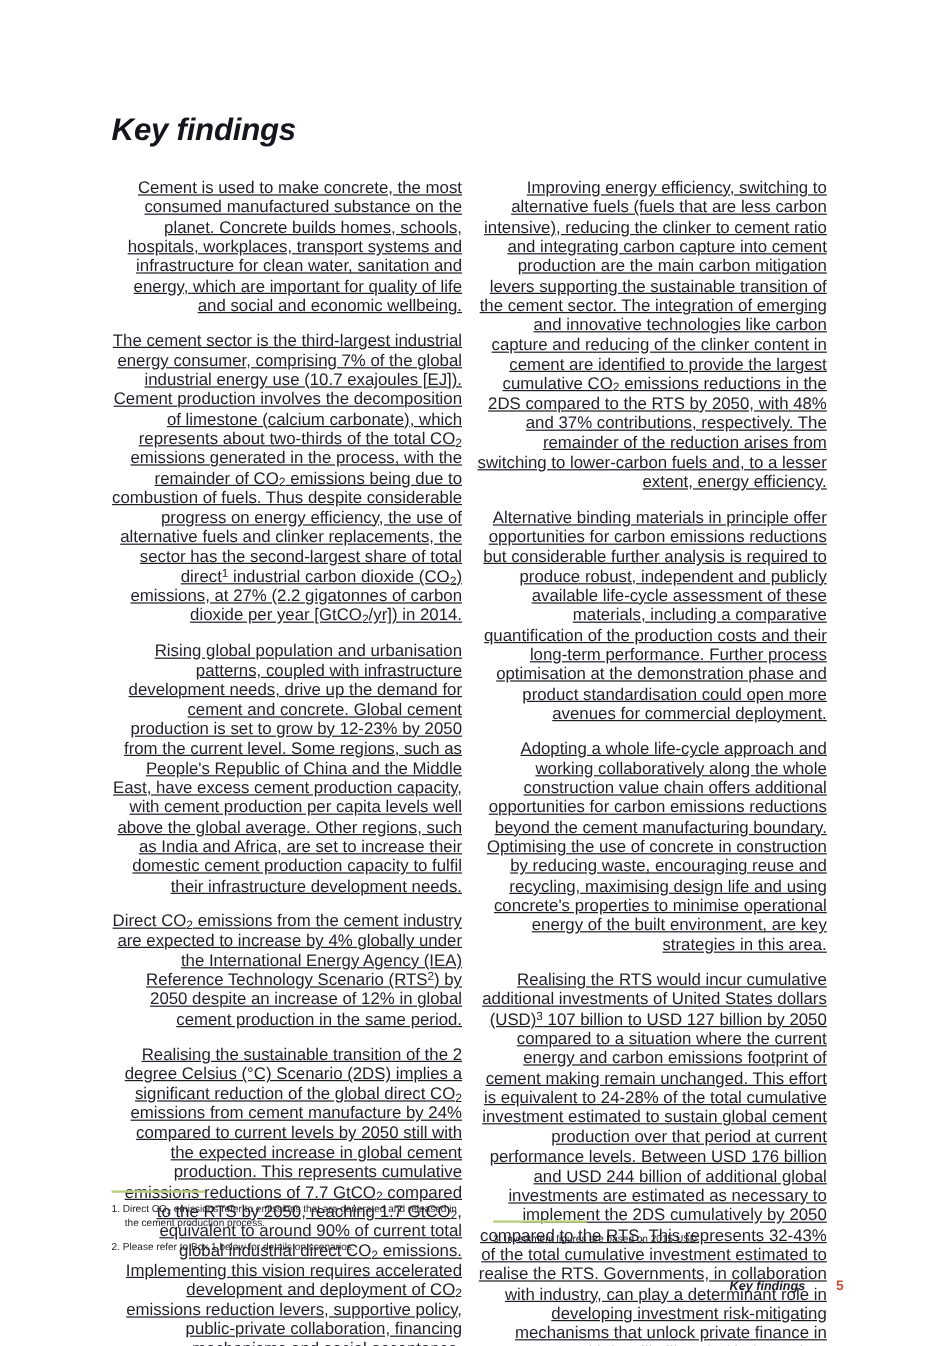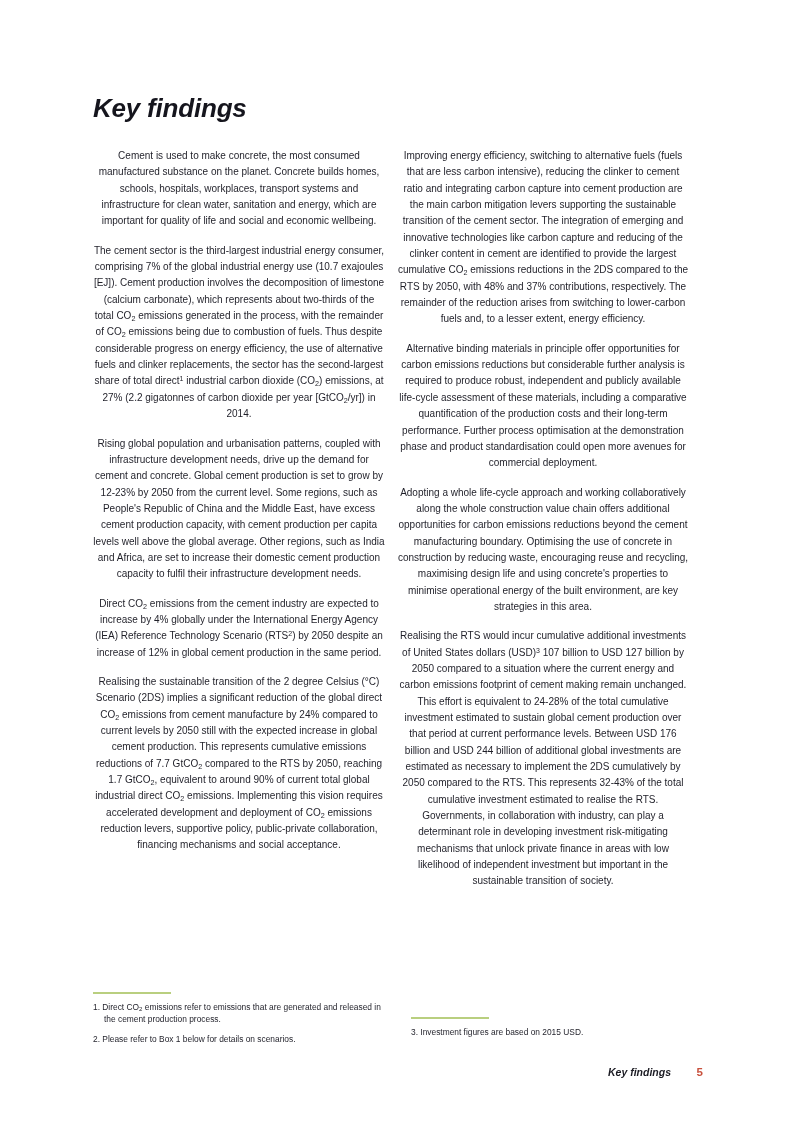--- a/index.html
+++ b/index.html
@@ -47,25 +47,26 @@
   .col {
     position: absolute;
     top: 0;
     width: 292px;
   }
   .col-left  { left: 0px; }
   .col-right { left: 304px; }
 
   .col p {
     margin: 0 0 13px 0;
-    font-size: 10px;
+    font-size: 14px;
     line-height: 16.35px;
     color: #1f1f28;
-    text-align: center;
+    text-align: right;
     hyphens: none;
+    text-decoration: underline;
   }
 
   sub { font-size: 0.72em; vertical-align: -0.22em; line-height: 0; }
   sup { font-size: 0.70em; vertical-align: 0.42em; line-height: 0; }
 
   .footnotes {
     position: absolute;
     width: 292px;
   }
   .footnotes-left  { left: 93px;  top: 992px; }

